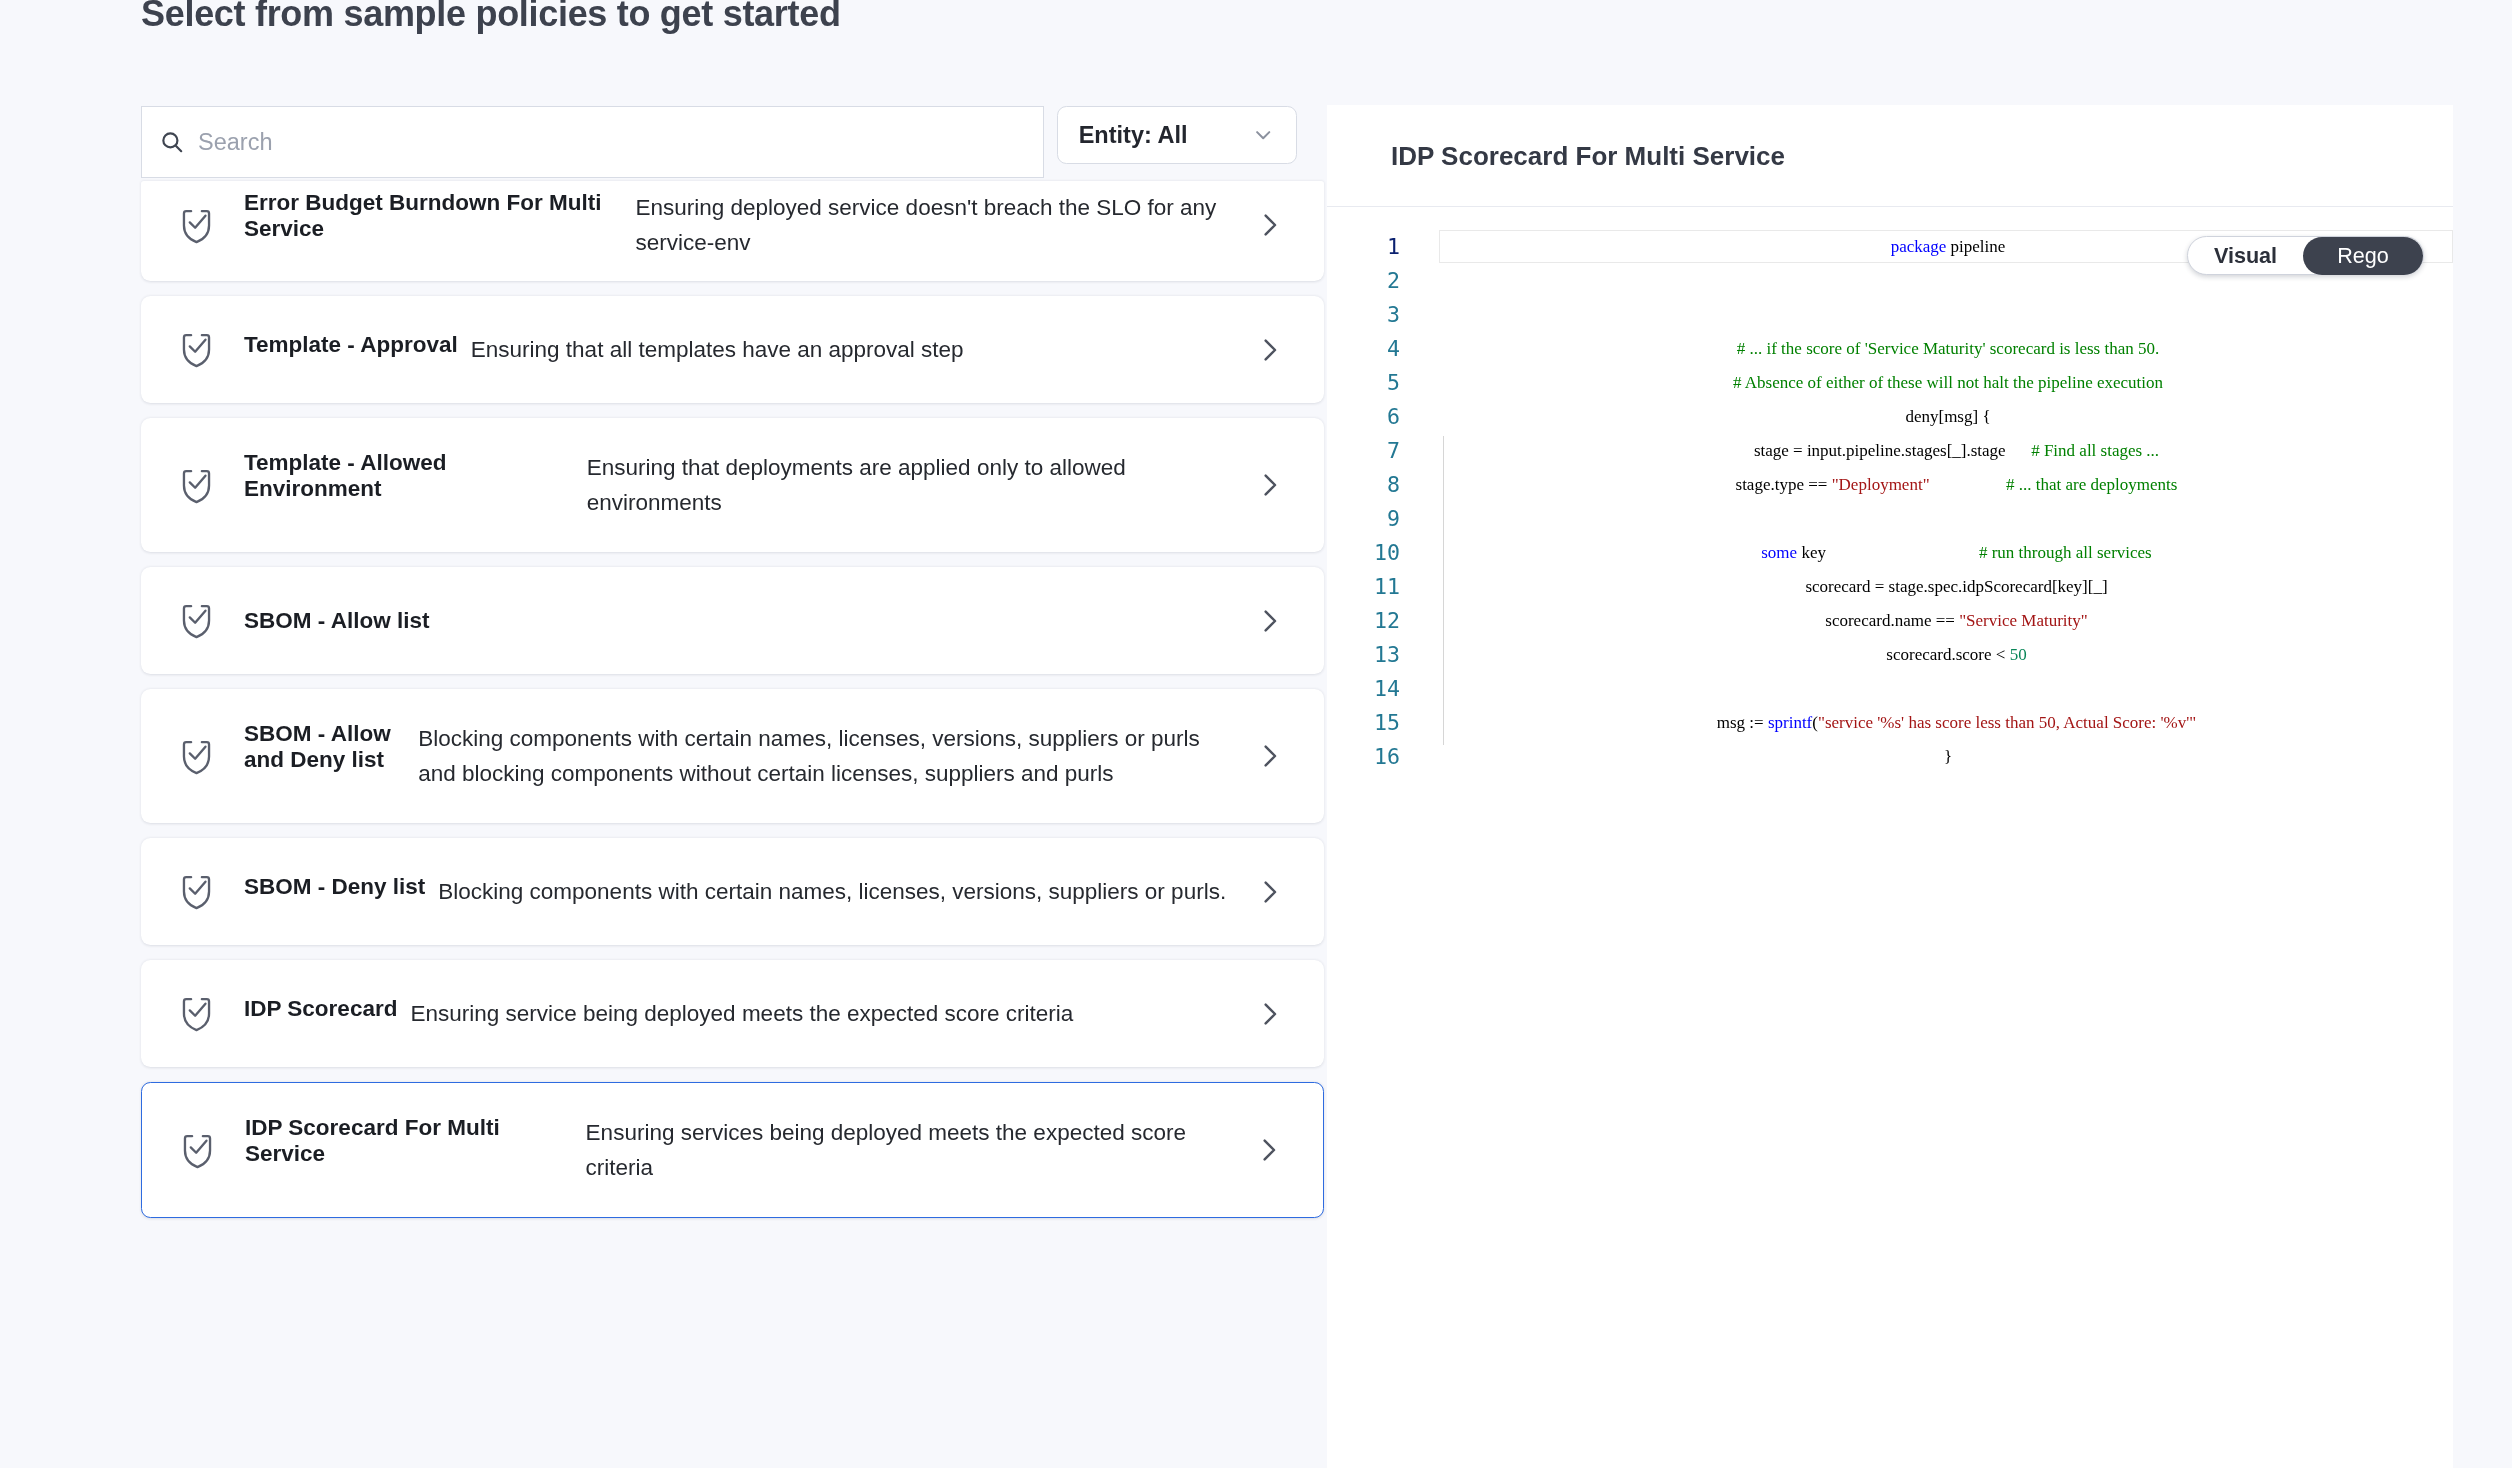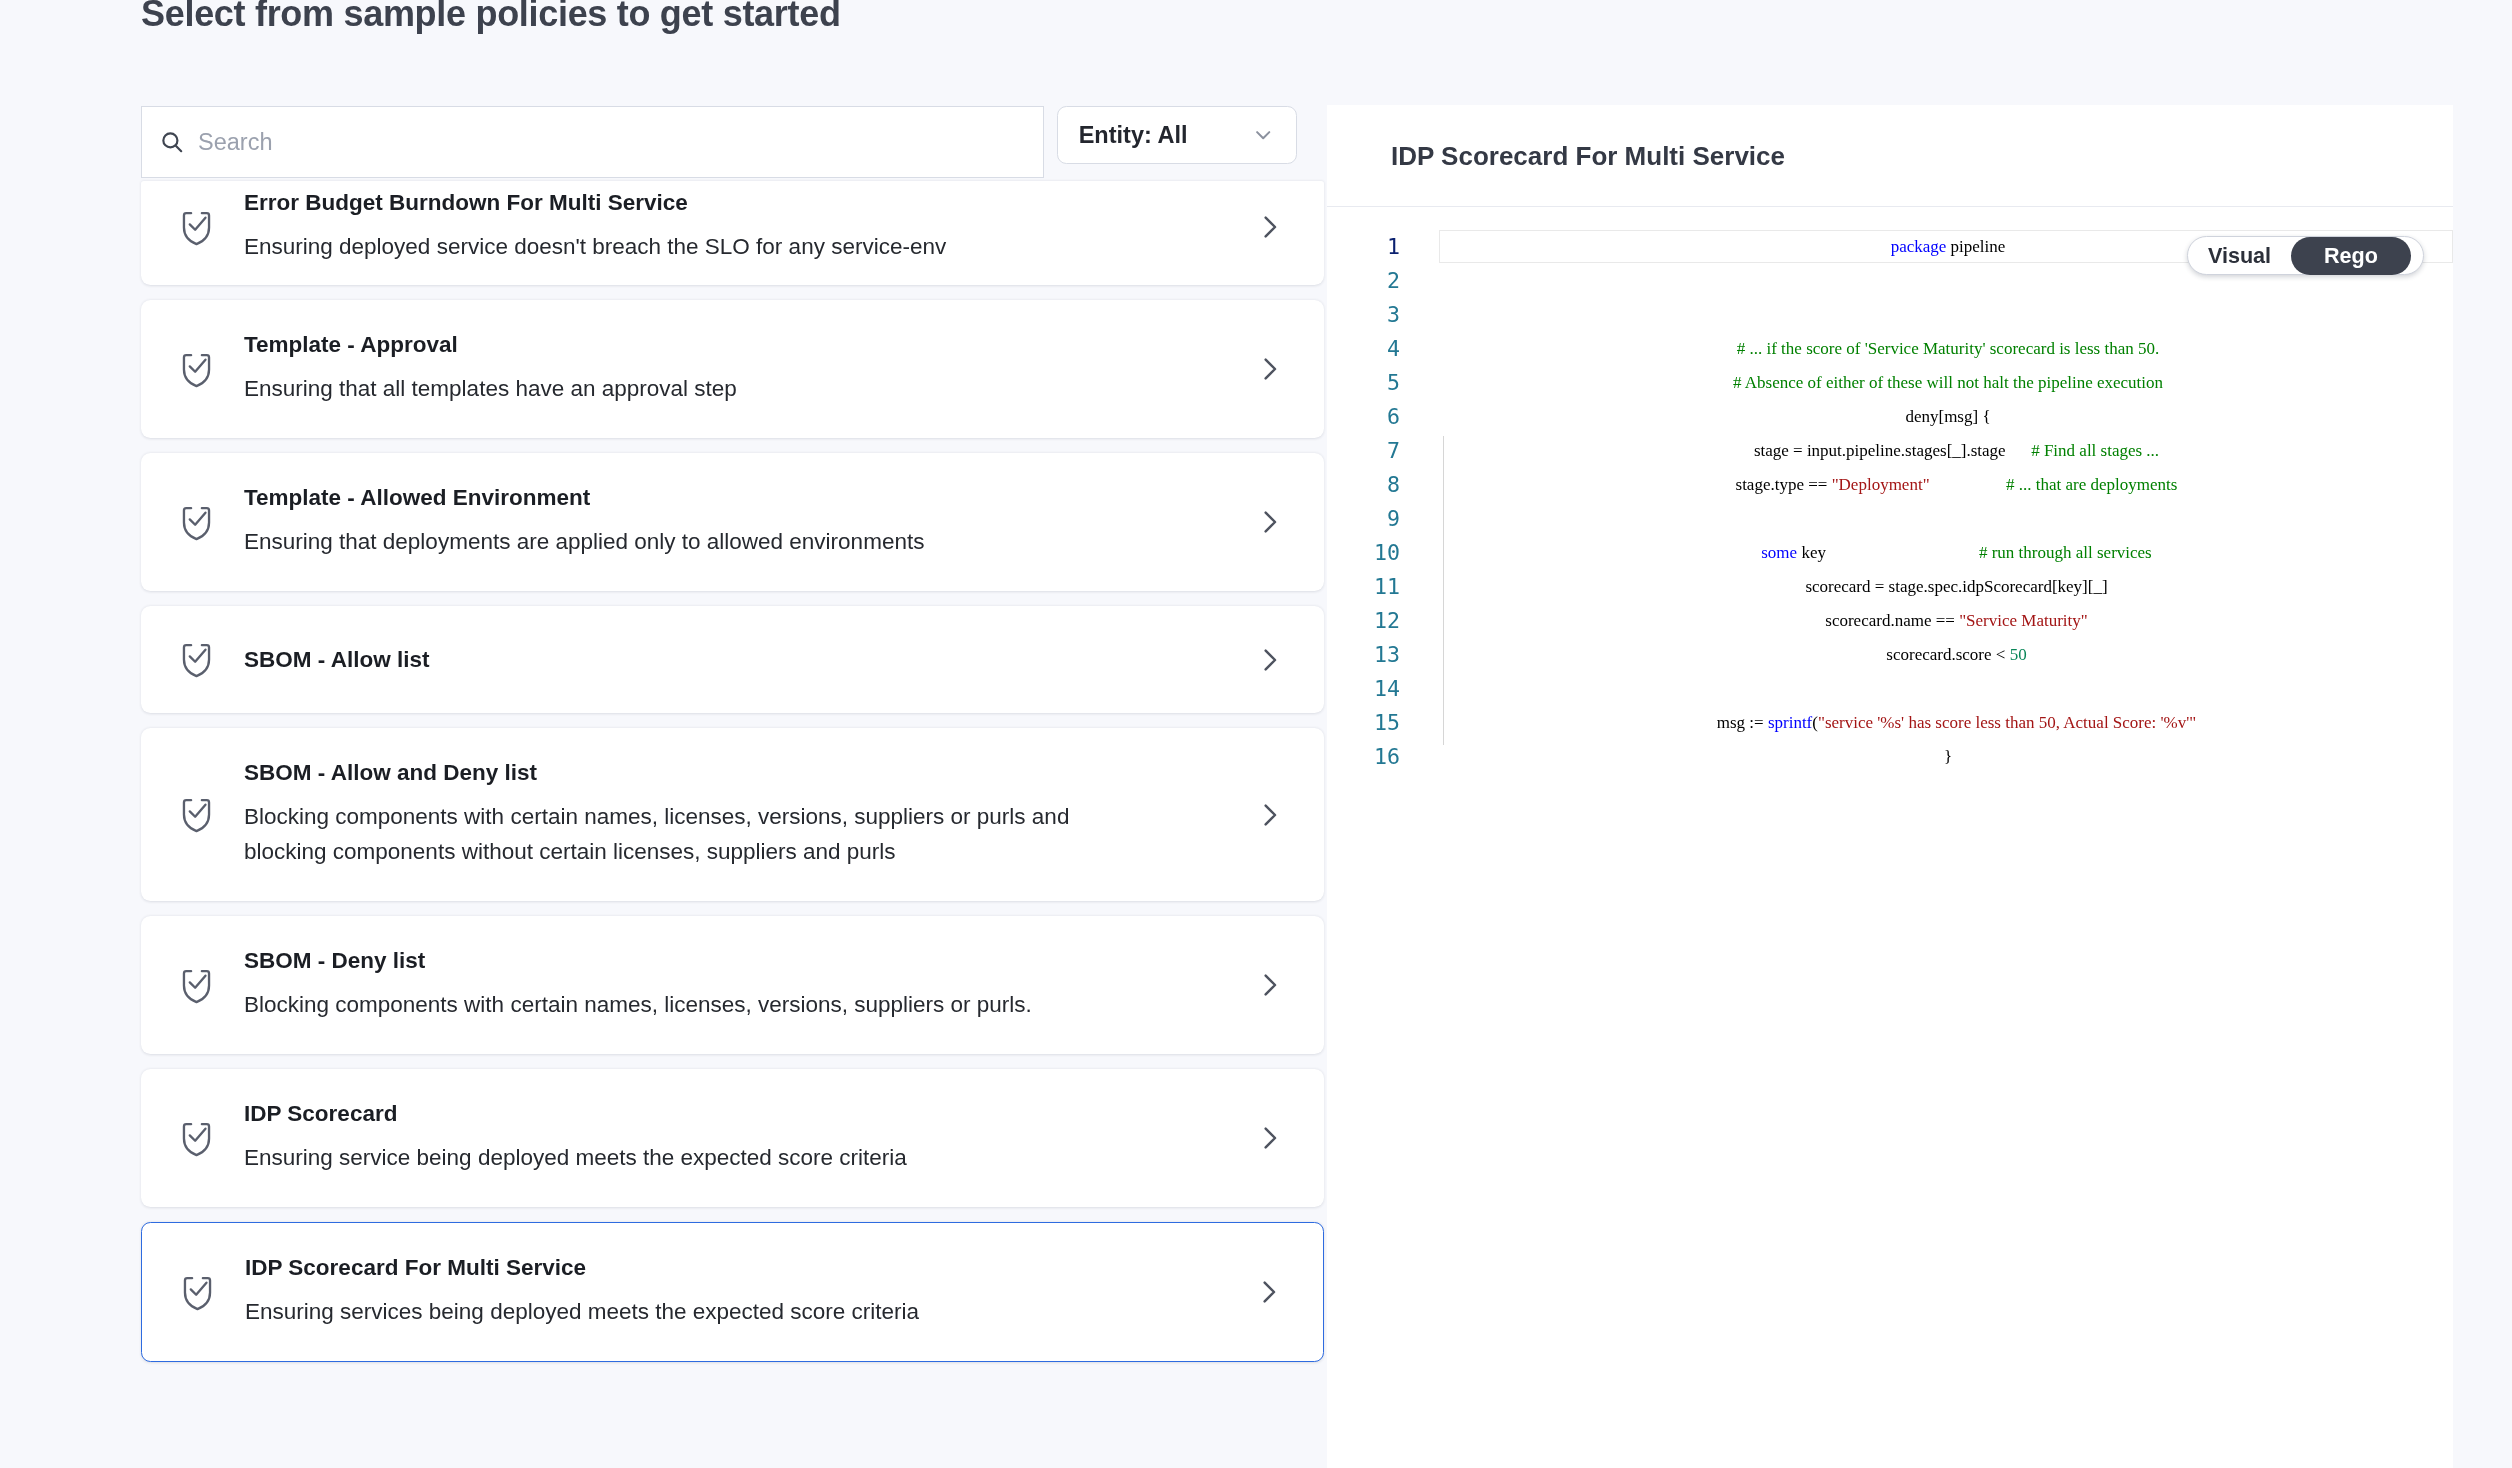--- a/index.html
+++ b/index.html
@@ -40,21 +40,21 @@
   }
   .card{
     background:#fff; border-radius:9.4px;
     box-shadow:0 0.9px 2.8px rgba(25,35,60,.12);
     display:flex; align-items:center; gap:26px;
     padding:32px 43px 32px 34px; cursor:pointer;
   }
   .card.clipped{ padding-top:9.4px; padding-bottom:20.7px; border-top-left-radius:2.8px; border-top-right-radius:2.8px; }
   .card.selected{ border:1.9px solid #2e6be0; }
   .card-icon{ flex:none; width:43px; height:43px; }
-  .card-text{ flex:1; display:flex; flex-direction:column; gap:13px; }
+  .card-text{ flex:1; display:flex; flex-direction:row; gap:13px; }
   .card-title{ font-size:22.5px; font-weight:700; color:#1b1e24; }
   .card-desc{ font-size:22.5px; color:#26292f; line-height:35px; max-width:836px; }
   .card-chevron{ flex:none; margin-left:auto; width:20.7px; height:32px; }
   
   .panel{
     position:absolute; left:1327px; top:105px; width:1126px; height:1363px;
     background:#fff;
   }
   .panel-title{
     position:absolute; left:64px; top:36px;
@@ -80,24 +80,24 @@
   .toggle{
     position:absolute; left:860px; top:131px; width:237px; height:39px;
     background:#fff; border:0.9px solid #cfd3dc; border-radius:20.7px;
     box-shadow:0 1.9px 5.6px rgba(30,40,60,.20);
     display:flex; align-items:center; z-index:6;
   }
   .toggle-visual{
     flex:1; text-align:center; font-size:21.6px; font-weight:700; color:#2c303a; cursor:pointer;
   }
   .toggle-rego{
-    flex:none; width:120px; height:38px; margin-right:12px;
+    flex:none; width:120px; height:38px; margin-right:0px;
     background:#3d424e; border-radius:19px; color:#fff;
     display:flex; align-items:center; justify-content:center;
-    font-size:21.6px; font-weight:700; cursor:pointer;text-align:right;
+    font-size:21.6px; font-weight:400; cursor:pointer;text-align:right;
   }
 </style>
 </head>
 <body>
 
 <div class="heading">Select from sample policies to get started</div>
 
 <div class="search-box">
   <svg width="26" height="26" viewBox="0 0 24 24" fill="none" stroke="#3f4551" stroke-width="2" stroke-linecap="round">
     <circle cx="10.5" cy="10.5" r="6.5"></circle>

